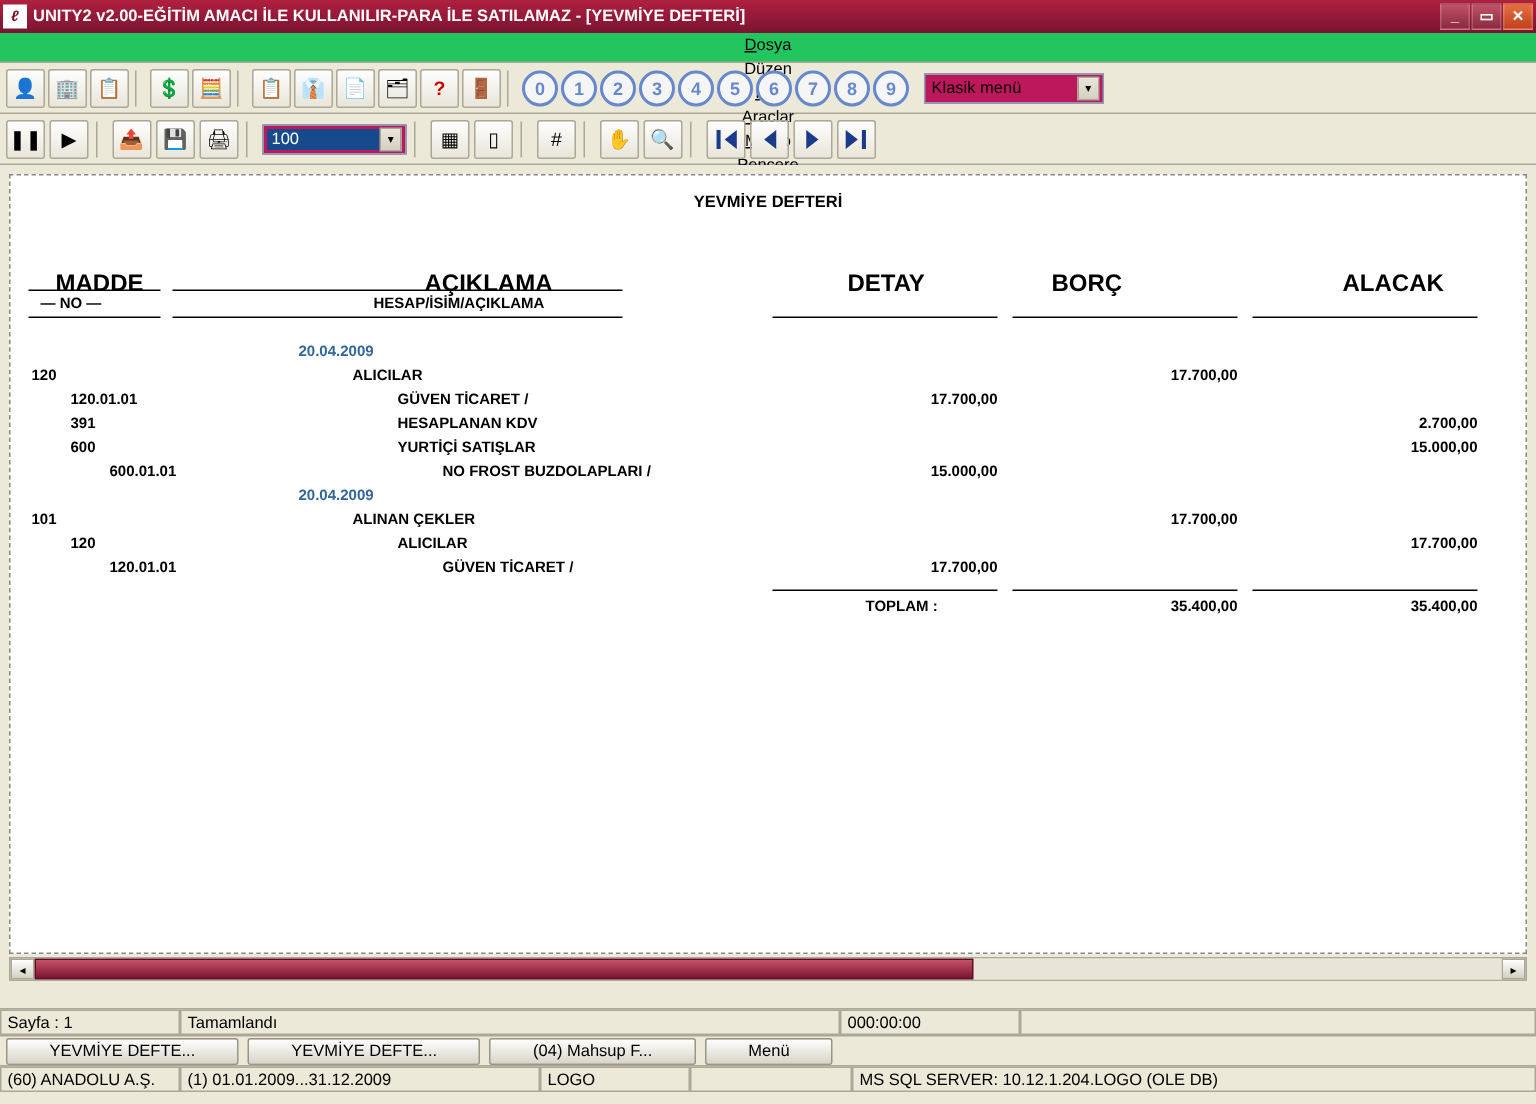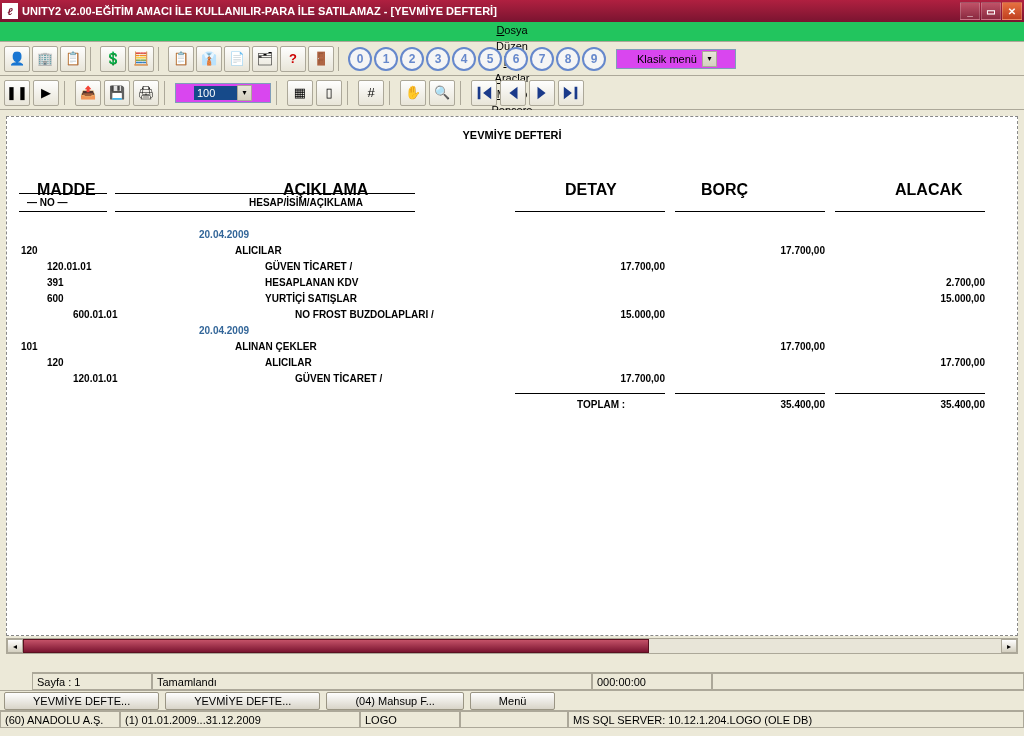--- a/index.html
+++ b/index.html
@@ -13,21 +13,21 @@
 .winbtn.close { background: linear-gradient(to bottom, #e67040, #c04020); }
 
 .menubar { height: 20px; background: #22c55e; display: flex; align-items: center; padding: 0 4px; border-bottom: 1px solid #aca899; flex-direction: column; }
 .menuitem { padding: 2px 6px; cursor: default; }
 .menuitem u { text-decoration: underline; }
 
 .toolbar-row { height: 34px; background: #ece9d8; display: flex; align-items: center; padding: 2px 4px; border-bottom: 1px solid #aca899; gap: 2px; }
 .tbtn { width: 26px; height: 26px; border: 1px solid #aca899; background: linear-gradient(to bottom, #fefefe, #e8e5d8); display: flex; align-items: center; justify-content: center; border-radius: 2px; font-size: 13px; }
 .sep { width: 6px; height: 24px; border-left: 1px solid #aca899; margin: 0 2px; }
 .numbtn { width: 24px; height: 24px; border: 2px solid #6688cc; border-radius: 50%; display: flex; align-items: center; justify-content: center; background: #f5f5f5; color: #6688cc; font-weight: bold; font-size: 12px; }
-.combo { height: 20px; border: 1px solid #7f9db9; background: #d946ef; display: flex; align-items: center; padding: 0 18px; }
+.combo { height: 20px; border: 1px solid #7f9db9; background: #be185d; display: flex; align-items: center; padding: 0 2px; }
 .combo .cval { flex: 1; padding: 0 2px; font-size: 11px; }
 .combo .carrow { width: 15px; height: 16px; background: linear-gradient(to bottom, #e8e6da, #d4d0c0); border: 1px solid #aca899; display: flex; align-items: center; justify-content: center; font-size: 8px; }
 
 .toolbar2 { height: 34px; background: #ece9d8; display: flex; align-items: center; padding: 2px 4px; border-bottom: 1px solid #aca899; gap: 3px; }
 .navbtn svg, .tbtn svg { width: 18px; height: 18px; }
 
 .report-area { position: relative; background: #ece9d8; height: 562px; padding: 6px; }
 .paper { background: #fff; border: 1px dashed #888; height: 520px; padding: 12px 8px 8px 8px; overflow: hidden; font-family: Verdana, Tahoma, sans-serif; font-size: 10px; font-weight: bold; }
 .rpt-title { text-align: center; font-size: 11px; margin-bottom: 40px; }
 .rpt-hdr { display: flex; justify-content: space-between; margin-bottom: 20px; }
@@ -40,21 +40,21 @@
 .rline { position: relative; height: 16px; }
 .rcell { position: absolute; font-size: 10px; }
 .date { color: #336699; }
 .num { text-align: right; }
 .total-line { border-top: 1px solid #000; position: absolute; }
 .hscroll { height: 16px; background: #ece9d8; display: flex; align-items: center; border: 1px solid #aca899; margin-top: 2px; }
 .hscroll .arrow { width: 16px; height: 14px; background: linear-gradient(to bottom, #fefefe, #d4d0c0); border: 1px solid #aca899; display: flex; align-items: center; justify-content: center; font-size: 8px; }
 .hscroll .track { flex: 1; background: #e8e5d8; height: 14px; position: relative; }
 .hscroll .thumb { position: absolute; left: 0; width: 64%; height: 100%; background: linear-gradient(to bottom, #c45268, #7a1430); border: 1px solid #5a1020; }
 
-.statusrow1 { height: 18px; background: #ece9d8; display: flex; border-top: 1px solid #aca899; font-size: 11px; margin-left: 32px; }
+.statusrow1 { height: 18px; background: #ece9d8; display: flex; border-top: 1px solid #aca899; font-size: 11px; }
 .statcell { border: 1px solid #aca899; padding: 1px 4px; display: flex; align-items: center; }
 .tabbar { height: 20px; background: #ece9d8; display: flex; align-items: center; padding: 2px 4px; gap: 6px; border-top: 1px solid #aca899; }
 .tab { height: 18px; padding: 0 28px; background: linear-gradient(to bottom, #fefefe, #d8d4c8); border: 1px solid #9a9584; border-radius: 2px; font-size: 11px; display: flex; align-items: center; }
 .statusrow2 { height: 18px; background: #ece9d8; display: flex; border-top: 1px solid #aca899; font-size: 11px; }
 </style>
 </head>
 <body>
 
 <div class="titlebar">
   <div class="appicon">ℓ</div>

